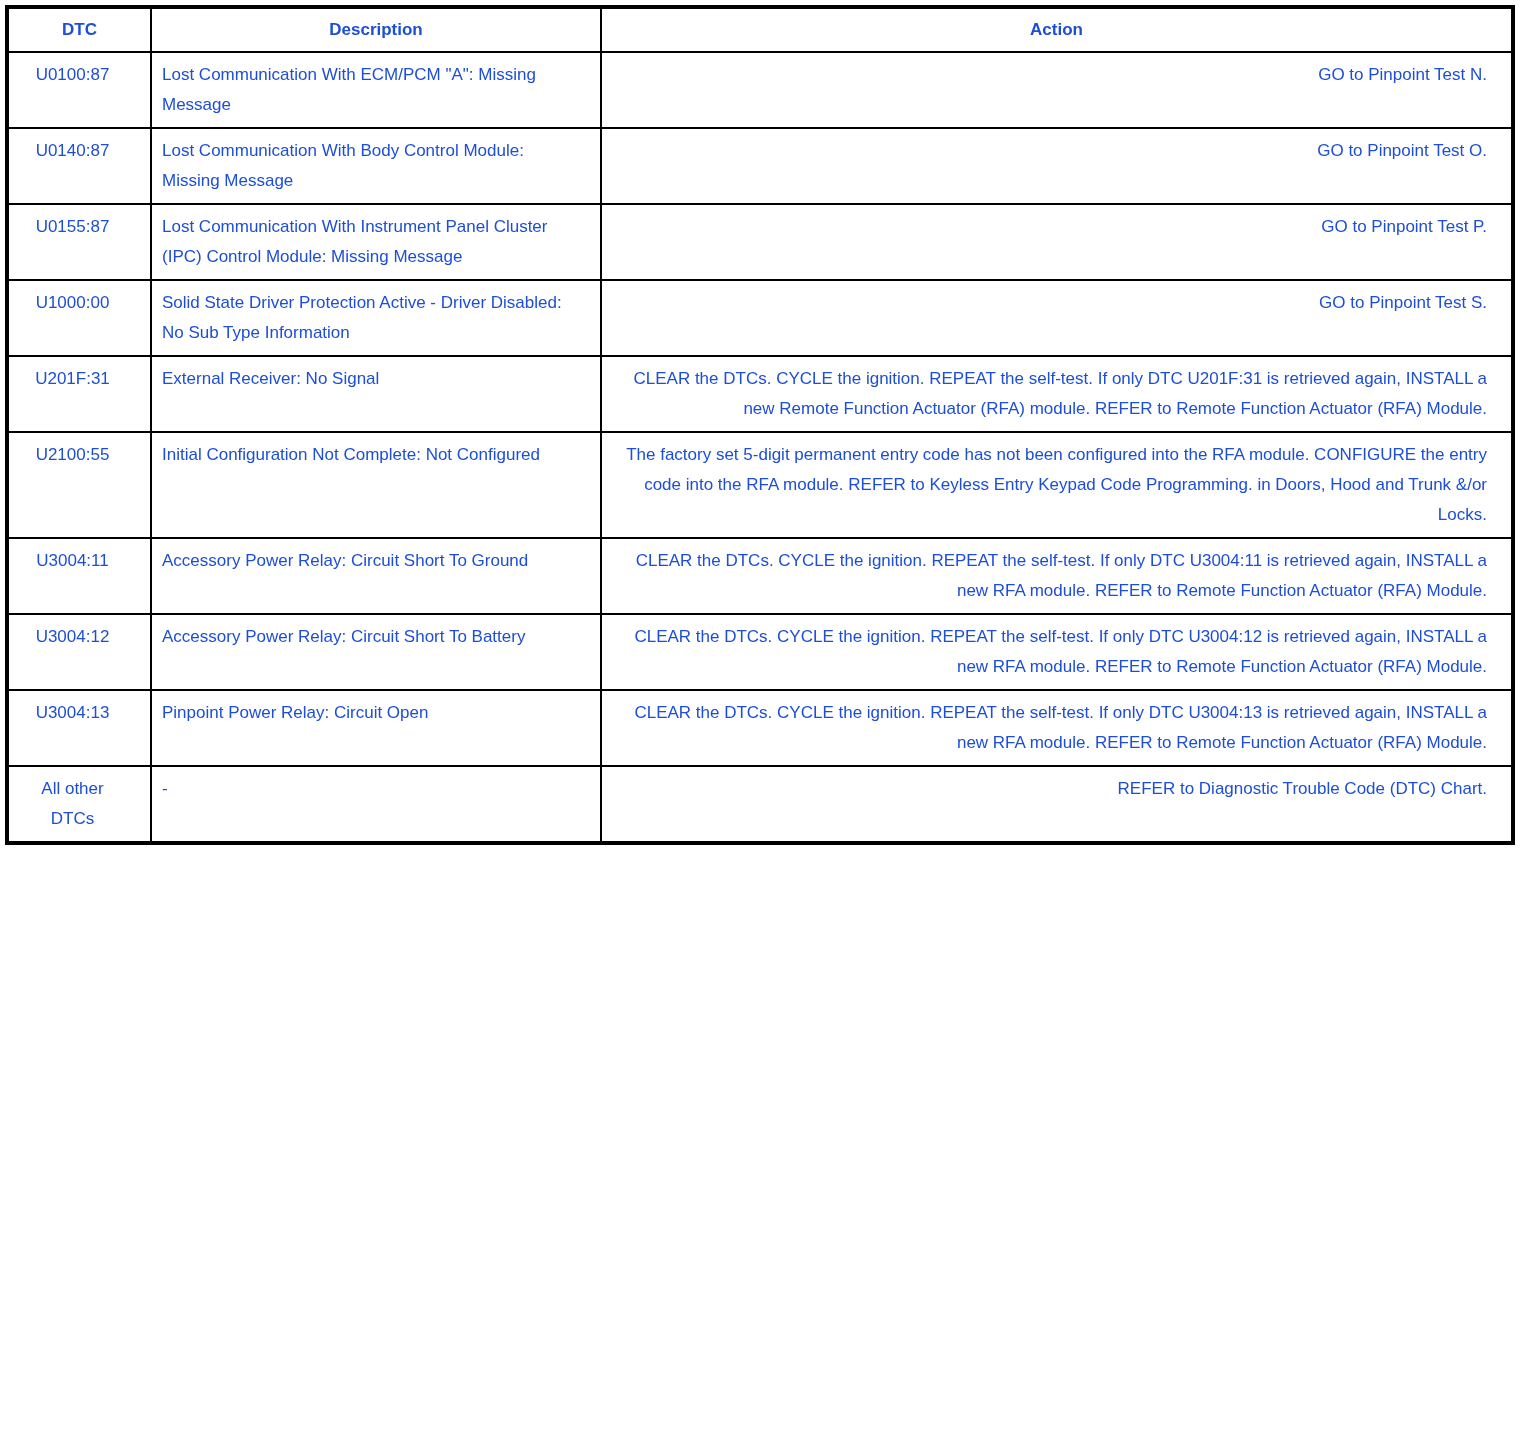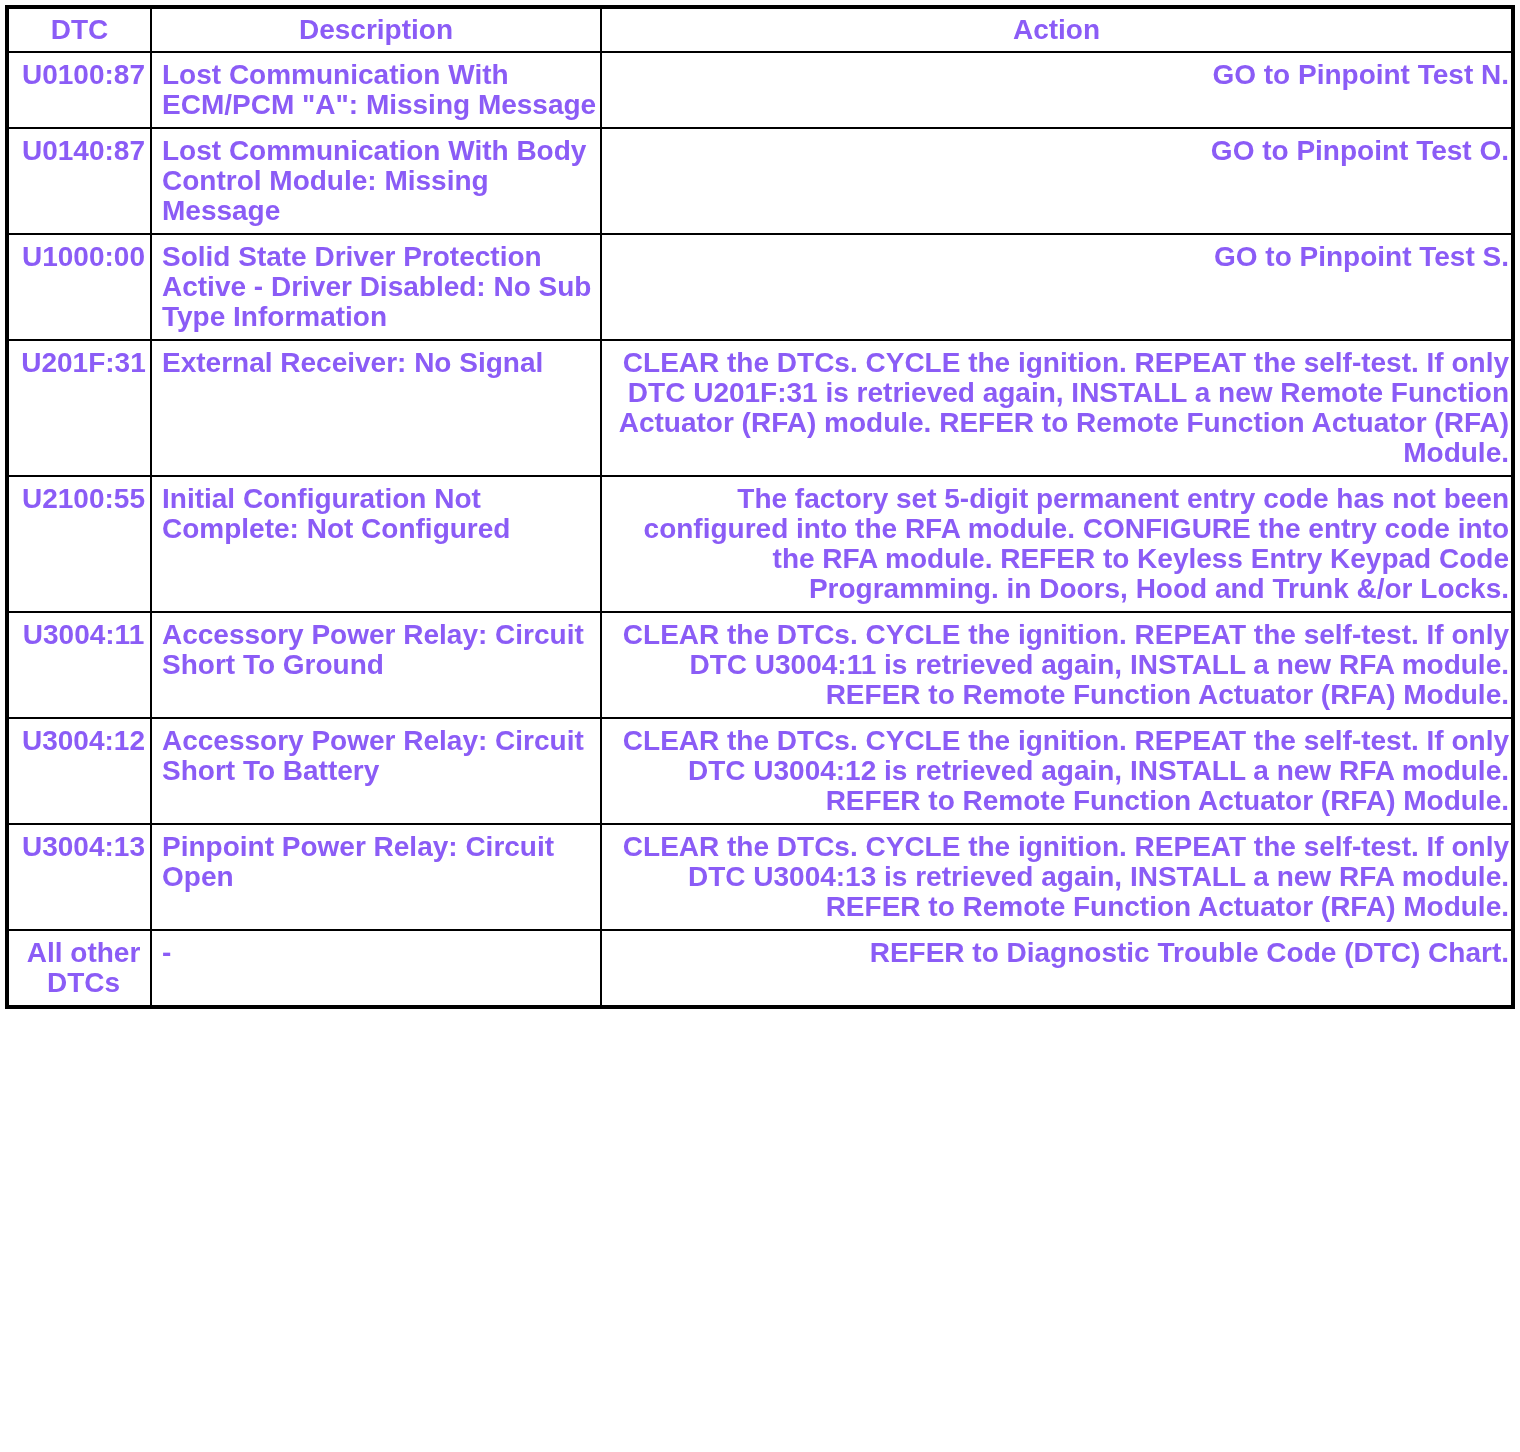--- a/index.html
+++ b/index.html
@@ -12,34 +12,33 @@
     width: 1520px;
     box-sizing: border-box;
     padding: 5px;
     background: #ffffff;
   }
   table.dtc-table {
     width: 100%;
     border-collapse: collapse;
     table-layout: fixed;
     border: 4px solid #000000;
-    font-size: 28px;
+    font-size: 17px;
     line-height: 30px;
-    color: #8b5cf6;
+    color: #1d4ed8;
   }
   table.dtc-table col.col-dtc   { width: 144px; }
   table.dtc-table col.col-desc  { width: 450px; }
   table.dtc-table col.col-action{ width: auto; }
   table.dtc-table th,
   table.dtc-table td {
     border: 2px solid #000000;
     vertical-align: top;
-    padding: 7px 2px 7px 10px;
+    padding: 7px 24px 7px 10px;
     overflow: hidden;
-    font-weight: bold;
   }
   table.dtc-table th {
     font-weight: bold;
     text-align: center;
     vertical-align: middle;
     padding: 6px 4px;
   }
   td.cell-dtc {
     text-align: center;
     padding-left: 4px;
@@ -76,20 +75,25 @@
         <td class="cell-dtc">U0100:87</td>
         <td class="cell-desc">Lost Communication With ECM/PCM "A": Missing Message</td>
         <td class="cell-action">GO to Pinpoint Test N.</td>
       </tr>
       <tr>
         <td class="cell-dtc">U0140:87</td>
         <td class="cell-desc">Lost Communication With Body Control Module: Missing Message</td>
         <td class="cell-action">GO to Pinpoint Test O.</td>
       </tr>
       <tr>
+        <td class="cell-dtc">U0155:87</td>
+        <td class="cell-desc">Lost Communication With Instrument Panel Cluster (IPC) Control Module: Missing Message</td>
+        <td class="cell-action">GO to Pinpoint Test P.</td>
+      </tr>
+      <tr>
         <td class="cell-dtc">U1000:00</td>
         <td class="cell-desc">Solid State Driver Protection Active - Driver Disabled: No Sub Type Information</td>
         <td class="cell-action">GO to Pinpoint Test S.</td>
       </tr>
       <tr>
         <td class="cell-dtc">U201F:31</td>
         <td class="cell-desc">External Receiver: No Signal</td>
         <td class="cell-action">CLEAR the DTCs. CYCLE the ignition. REPEAT the self-test. If only DTC U201F:31 is retrieved again, INSTALL a new Remote Function Actuator (RFA) module. REFER to Remote Function Actuator (RFA) Module.</td>
       </tr>
       <tr>

